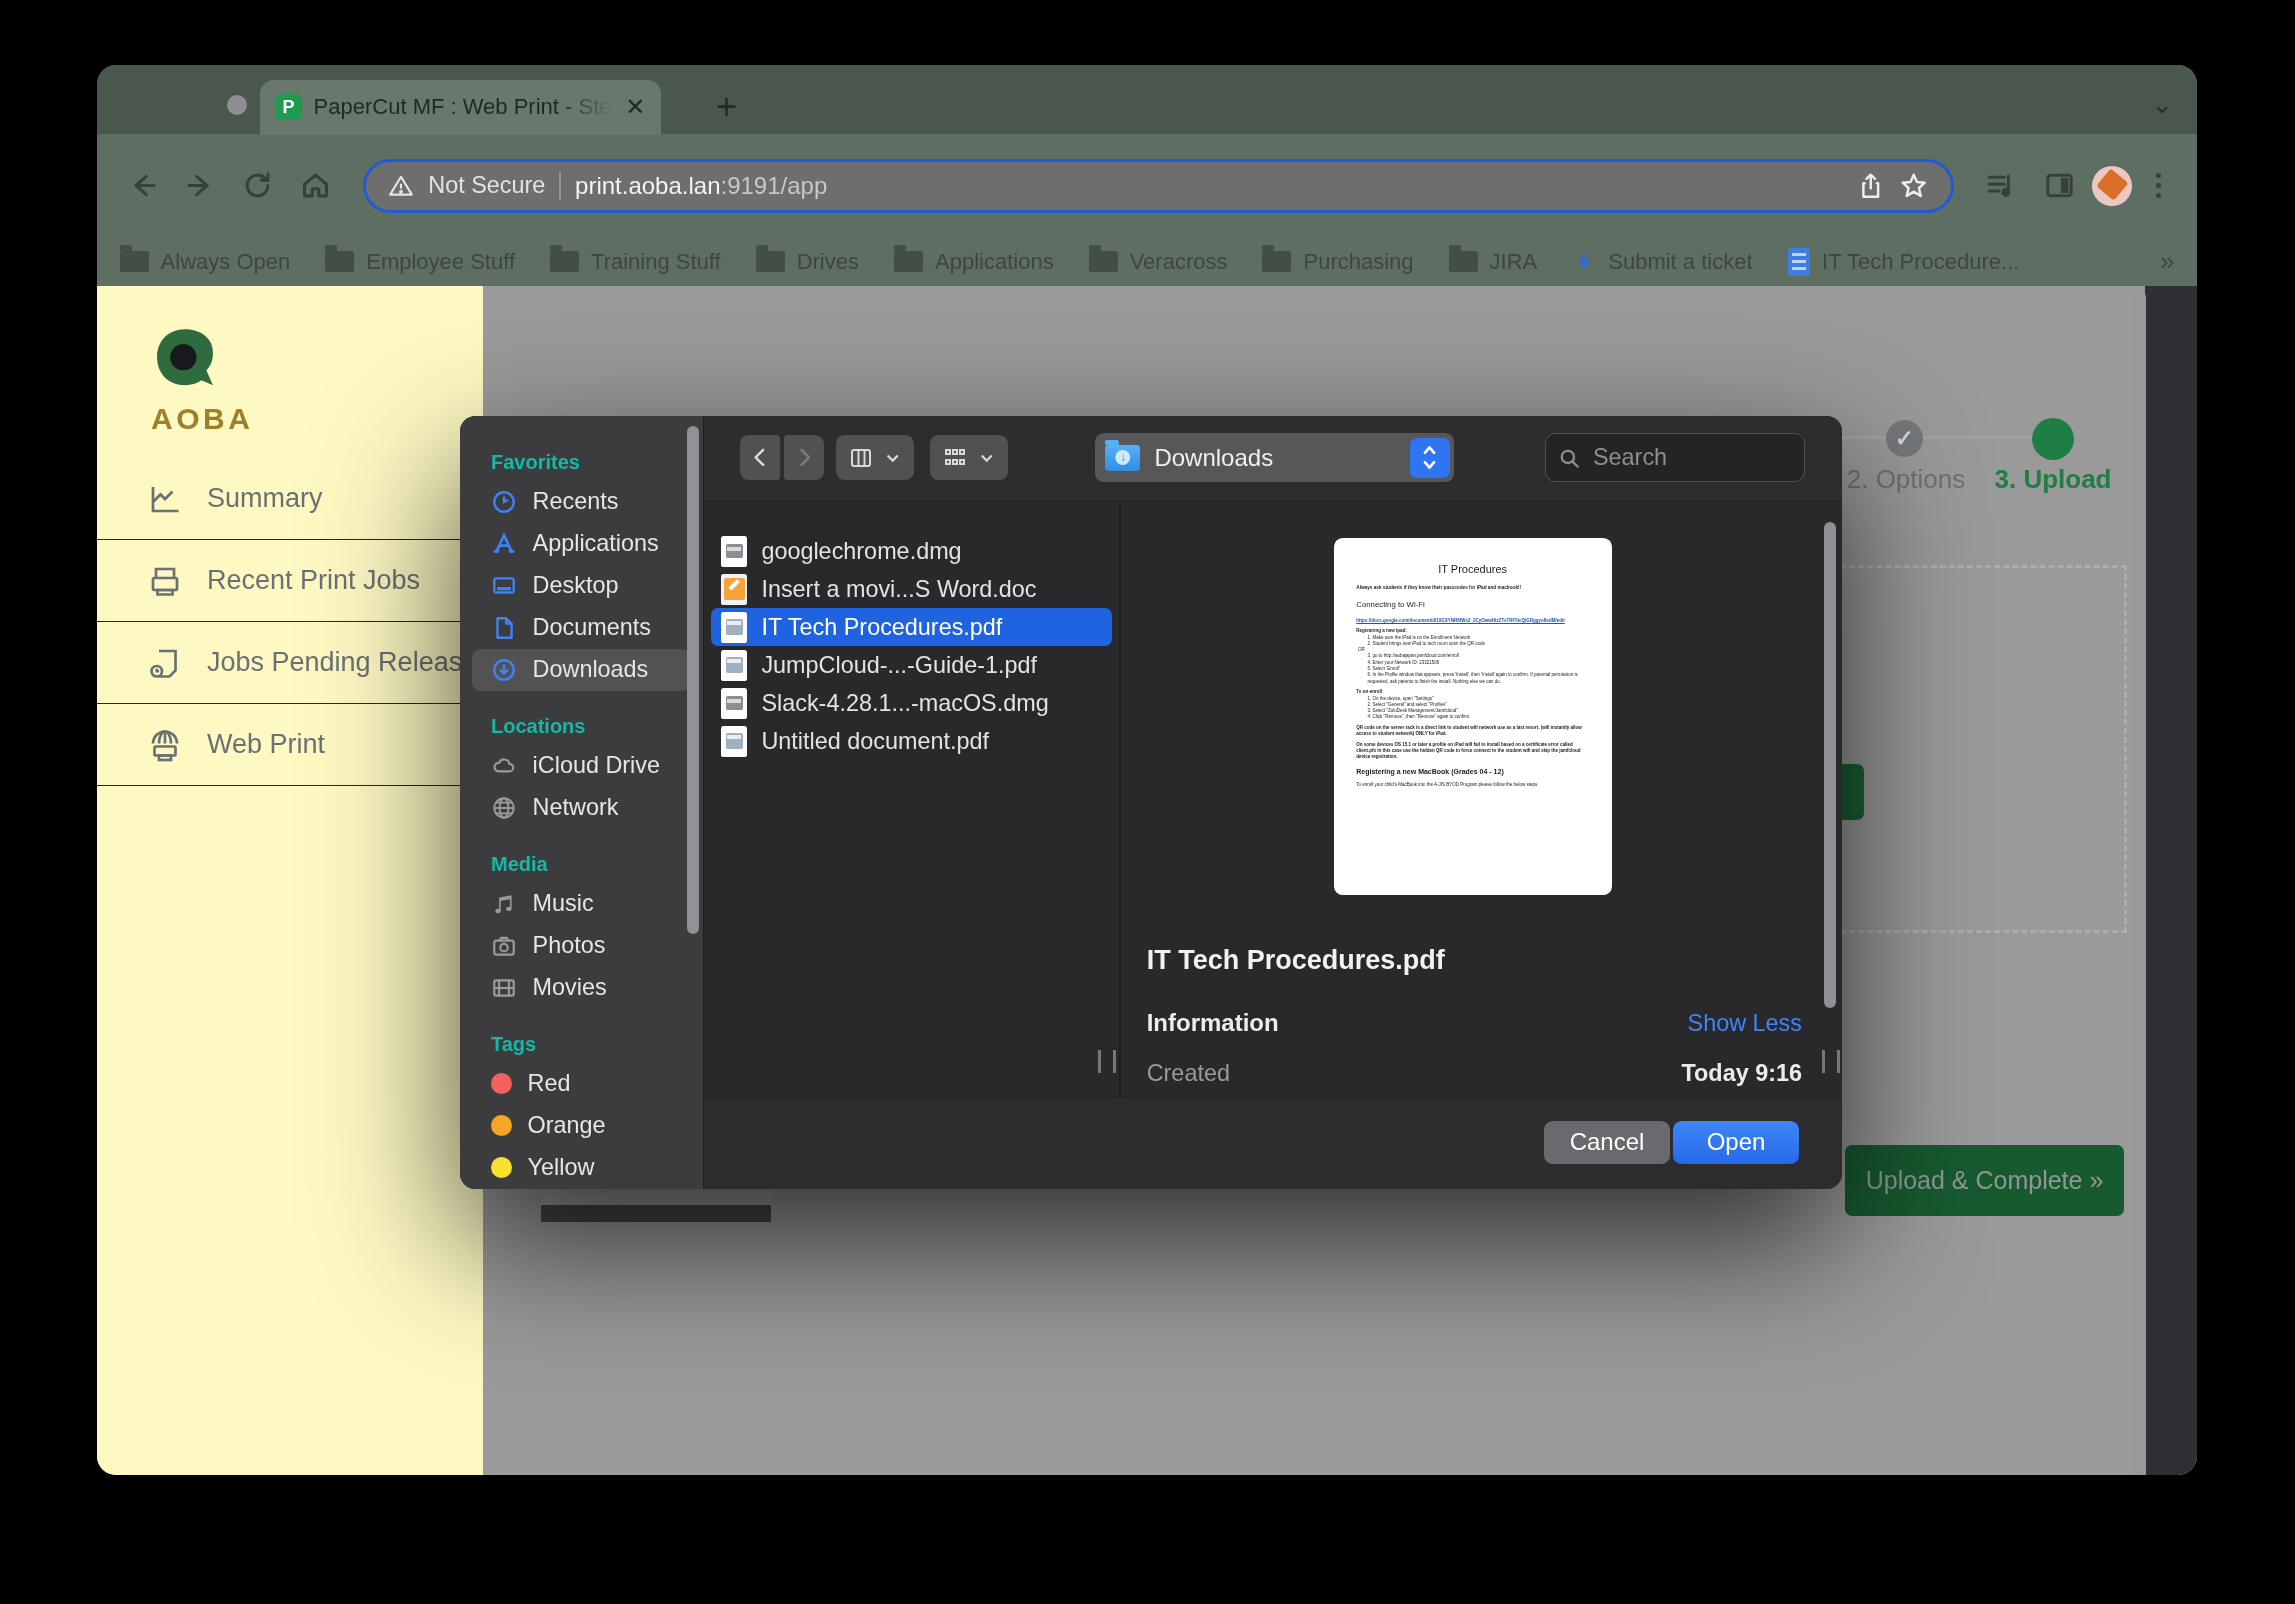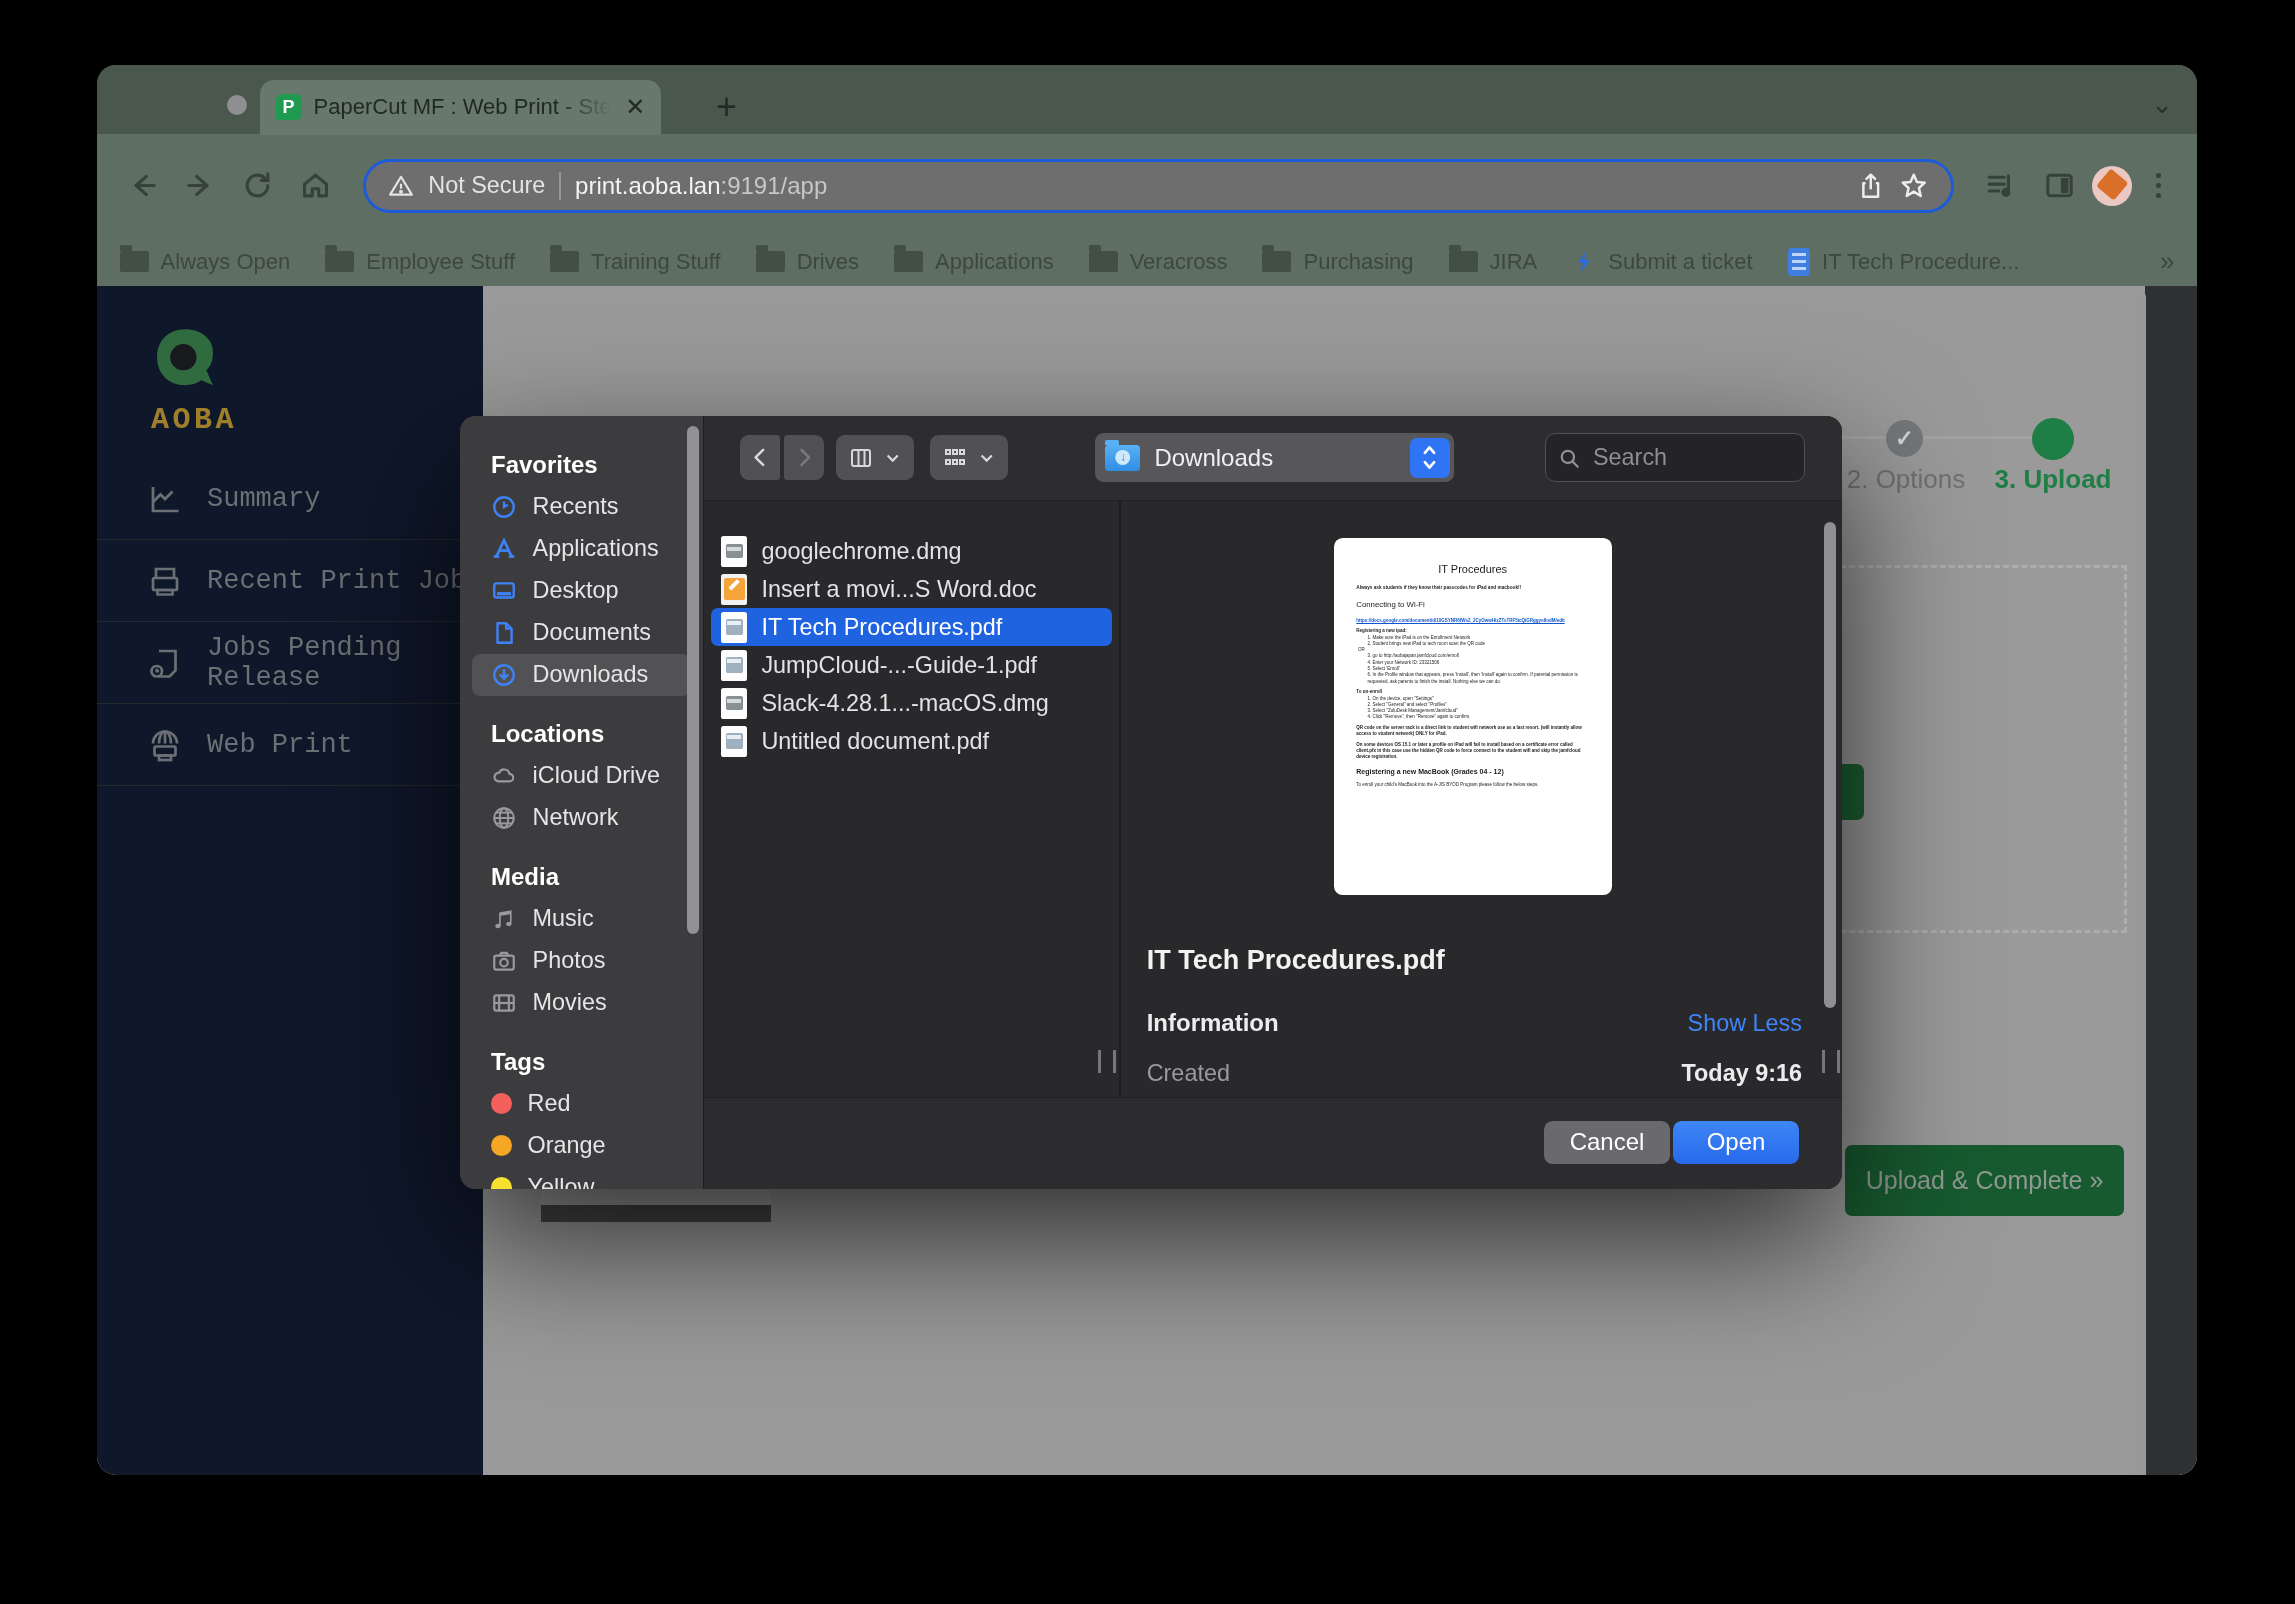--- a/index.html
+++ b/index.html
@@ -36,21 +36,21 @@
   .dots i{width:5.2px;height:5.2px;border-radius:50%;background:#36413a;}
   .bookmarks{height:49px;background:#5f6e62;display:flex;align-items:center;gap:35px;padding:0 22.6px;position:relative;}
   .bm{display:flex;align-items:center;gap:12px;color:#3d473f;font-size:22px;white-space:nowrap;}
   .bm-folder{width:29px;height:21px;background:#434e45;border-radius:2.6px;position:relative;flex:0 0 auto;}
   .bm-folder::before{content:"";position:absolute;top:-6px;left:0;width:12px;height:6px;background:#434e45;border-radius:1.7px 1.7px 0 0;}
   .bm-doc{width:22.6px;height:28px;background:#3f7de0;border-radius:3.5px;position:relative;flex:0 0 auto;}
   .bm-doc::before{content:"";position:absolute;left:4.3px;top:5.2px;width:14px;height:3.5px;background:#bcd4f7;box-shadow:0 7px 0 #bcd4f7,0 14px 0 #bcd4f7;}
   .bm-more{position:absolute;right:22.6px;color:#3d473f;font-size:26px;}
   
   .page{position:relative;height:1221px;background:#9a9a9a;overflow:hidden;}
-  .p-sidebar{position:absolute;left:0;top:0;width:386px;height:100%;background:#0f172a;font-family:Liberation Mono, monospace;}
+  .p-sidebar{position:absolute;left:0;top:0;width:386px;height:100%;background:#fef9c3;}
   .logo{position:absolute;left:54px;top:40px;}
   .logo-mark{width:68px;height:69px;}
   .logo-word{color:#a07f2b;font-size:30px;font-weight:bold;letter-spacing:3.5px;margin-top:3.5px;}
   .p-nav{position:absolute;left:0;top:172px;width:100%;}
   .p-item{height:81px;display:flex;align-items:center;gap:24px;padding-left:50px;color:#6b7074;font-size:27px;border-bottom:1.7px solid #24272b;}
   .p-item:first-child{border-top:0;}
   .p-item svg{flex:0 0 auto;}
   .p-header{position:absolute;left:386px;top:0;width:1647px;height:108px;background:#1d4a2b;display:flex;align-items:center;justify-content:flex-end;padding-right:80px;box-sizing:border-box;color:#75897b;font-size:25px;gap:12px;}
   .steps-line{position:absolute;left:1742px;top:150px;width:217px;height:2.6px;background:#a3a3a3;}
   .step-circle{position:absolute;border-radius:50%;display:flex;align-items:center;justify-content:center;}
@@ -64,21 +64,21 @@
   .upload-btn{position:absolute;left:1748px;top:859px;width:279px;height:71px;background:#175a30;border-radius:7px;color:#8f9992;font-size:25px;display:flex;align-items:center;justify-content:center;}
   .gray-box{position:absolute;left:444px;top:897px;width:230px;}
   .gray-box .a{height:22px;background:#a0a0a0;}
   .gray-box .b{height:17.4px;background:#474747;}
   .pg-scroll{position:absolute;left:2034px;top:3.5px;width:14.7px;height:1214px;background:#97999b;border-radius:7.8px;}
   .pg-right{position:absolute;left:2048px;top:0;width:52px;height:100%;background:#2e3033;}
   
   .dialog{position:absolute;left:363px;top:130px;width:1382px;height:773px;border-radius:15.6px;background:#2c2c2e;
           box-shadow:0 52px 139px rgba(0,0,0,.7);display:flex;overflow:hidden;}
   .d-side{width:243px;background:#3c3c3e;position:relative;padding-top:22.6px;box-sizing:border-box;flex:0 0 auto;}
-  .d-head{margin:24px 0 7px 31px;color:#ffffff;font-size:24px;font-weight:bold;}
+  .d-head{margin:24px 0 7px 31px;color:#14b8a6;font-size:20px;font-weight:bold;}
   .d-head:first-child{margin-top:12px;}
   .d-row{height:42px;margin:0 12px;padding-left:19px;border-radius:8.7px;display:flex;align-items:center;gap:15.6px;color:#e6e6e8;font-size:23.4px;}
   .d-row.sel{background:#525254;}
   .d-row svg{flex:0 0 auto;}
   .tagdot{width:21px;height:21px;border-radius:50%;flex:0 0 auto;}
   .d-scroll{position:absolute;right:4.3px;top:10.4px;width:11.3px;height:508px;background:#919196;border-radius:6px;}
   .d-main{flex:1;display:flex;flex-direction:column;border-left:1.7px solid #1e1e20;min-width:0;}
   .d-toolbar{height:84px;background:#2d2d2f;border-bottom:1.7px solid #222224;position:relative;flex:0 0 auto;}
   .t-btn{position:absolute;top:19px;height:45px;background:#515154;border-radius:8.7px;display:flex;align-items:center;justify-content:center;color:#d9d9db;}
   .t-back{left:36px;width:40px;border-radius:8.7px 3.5px 3.5px 8.7px;}

